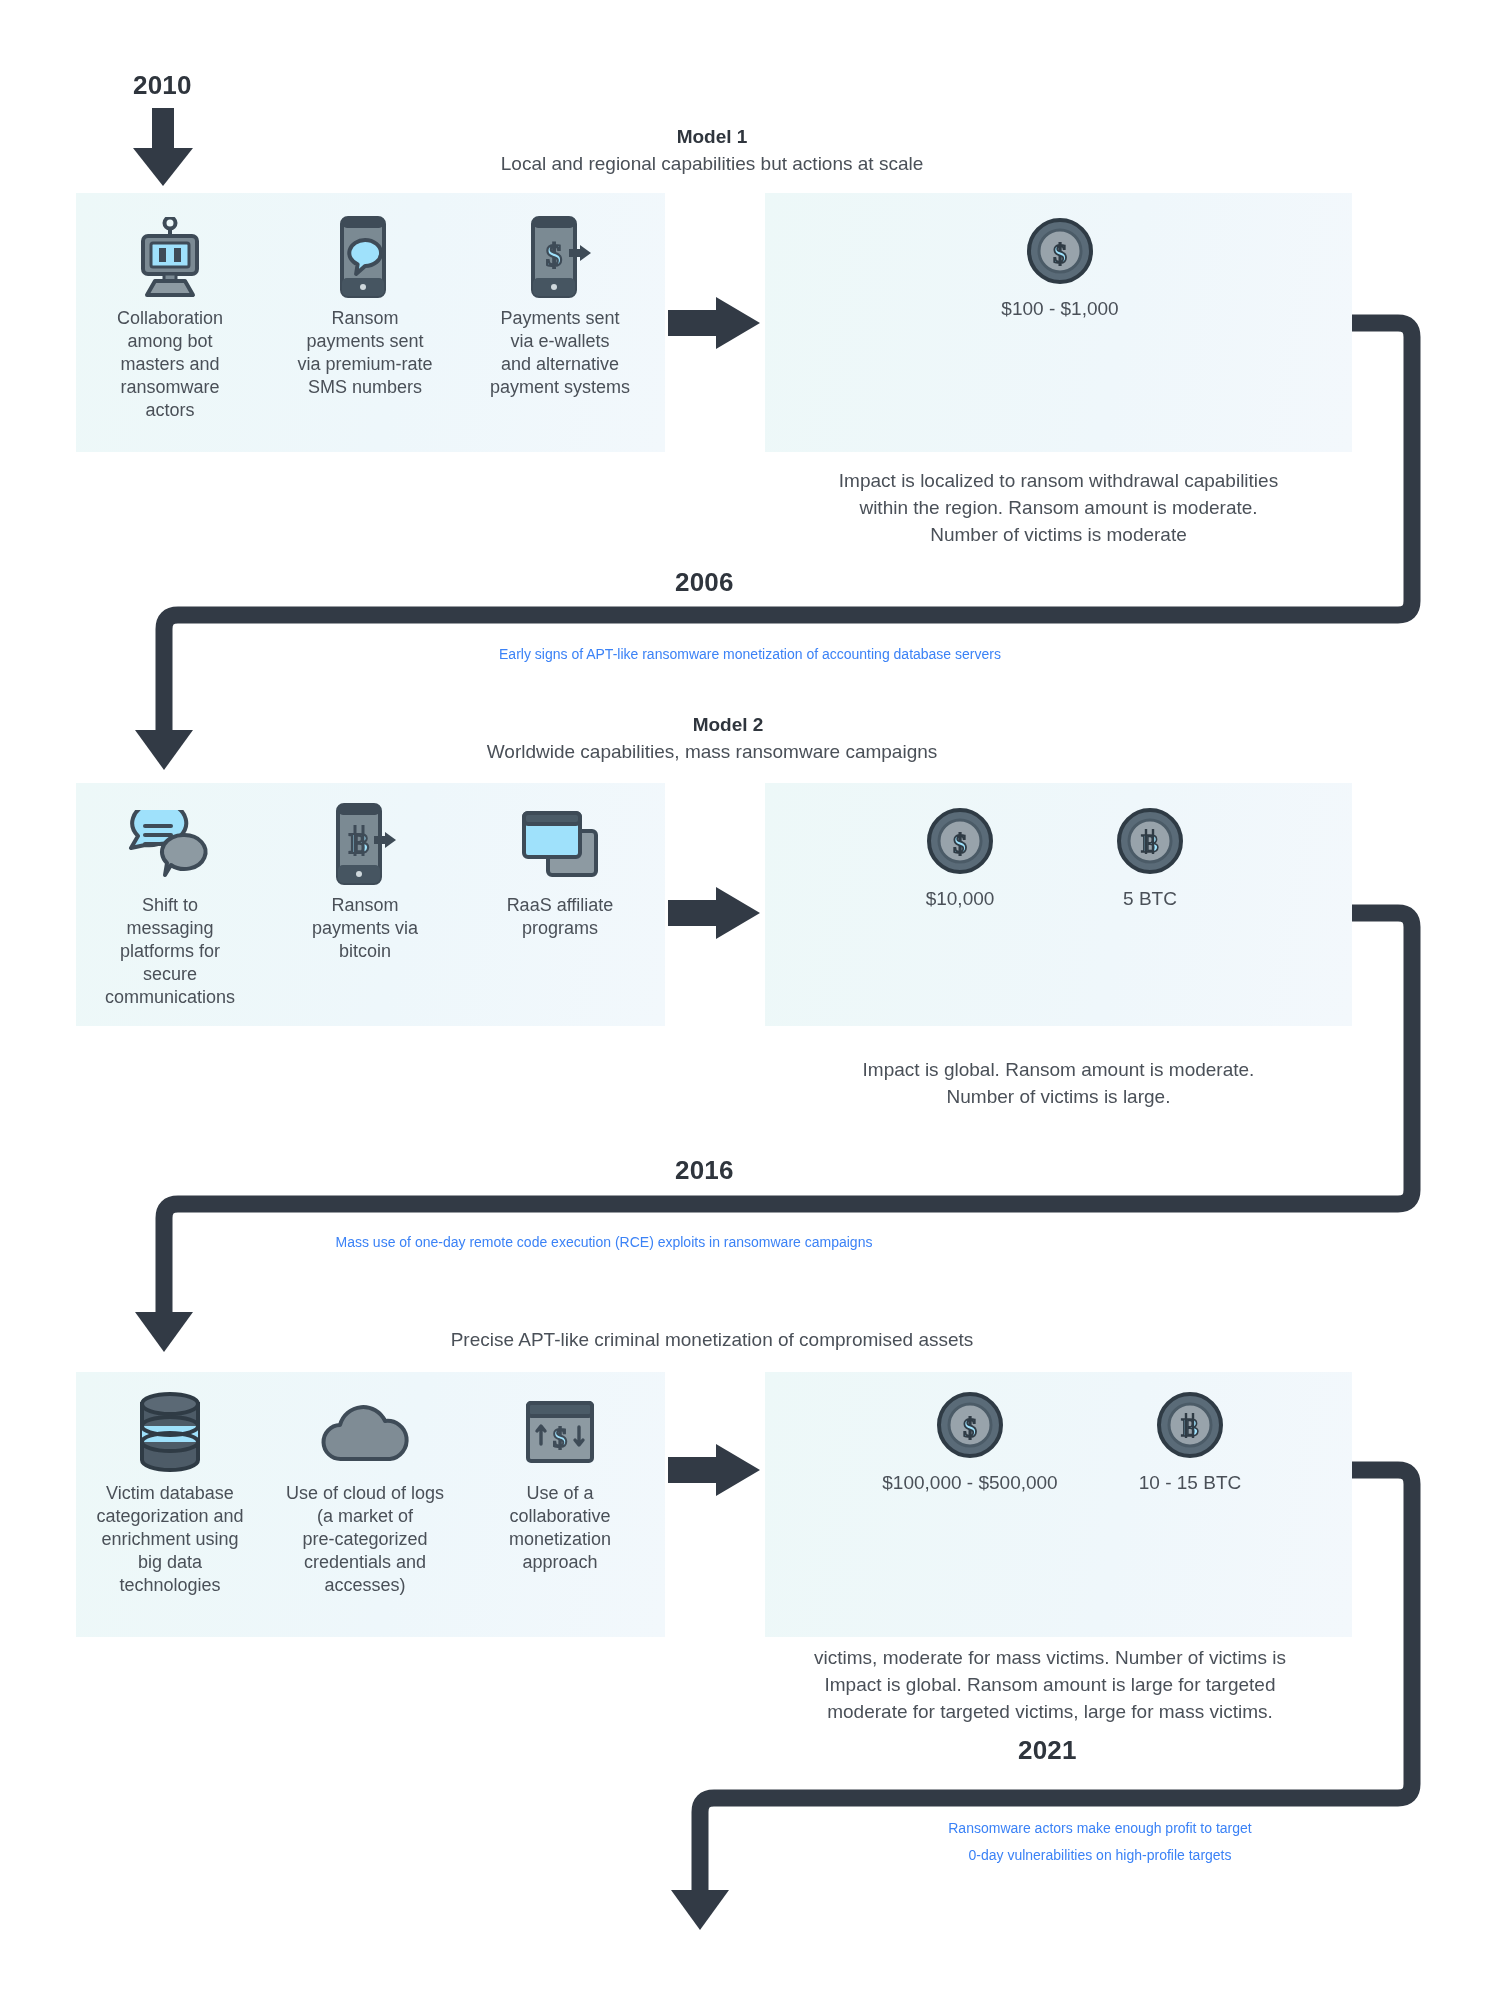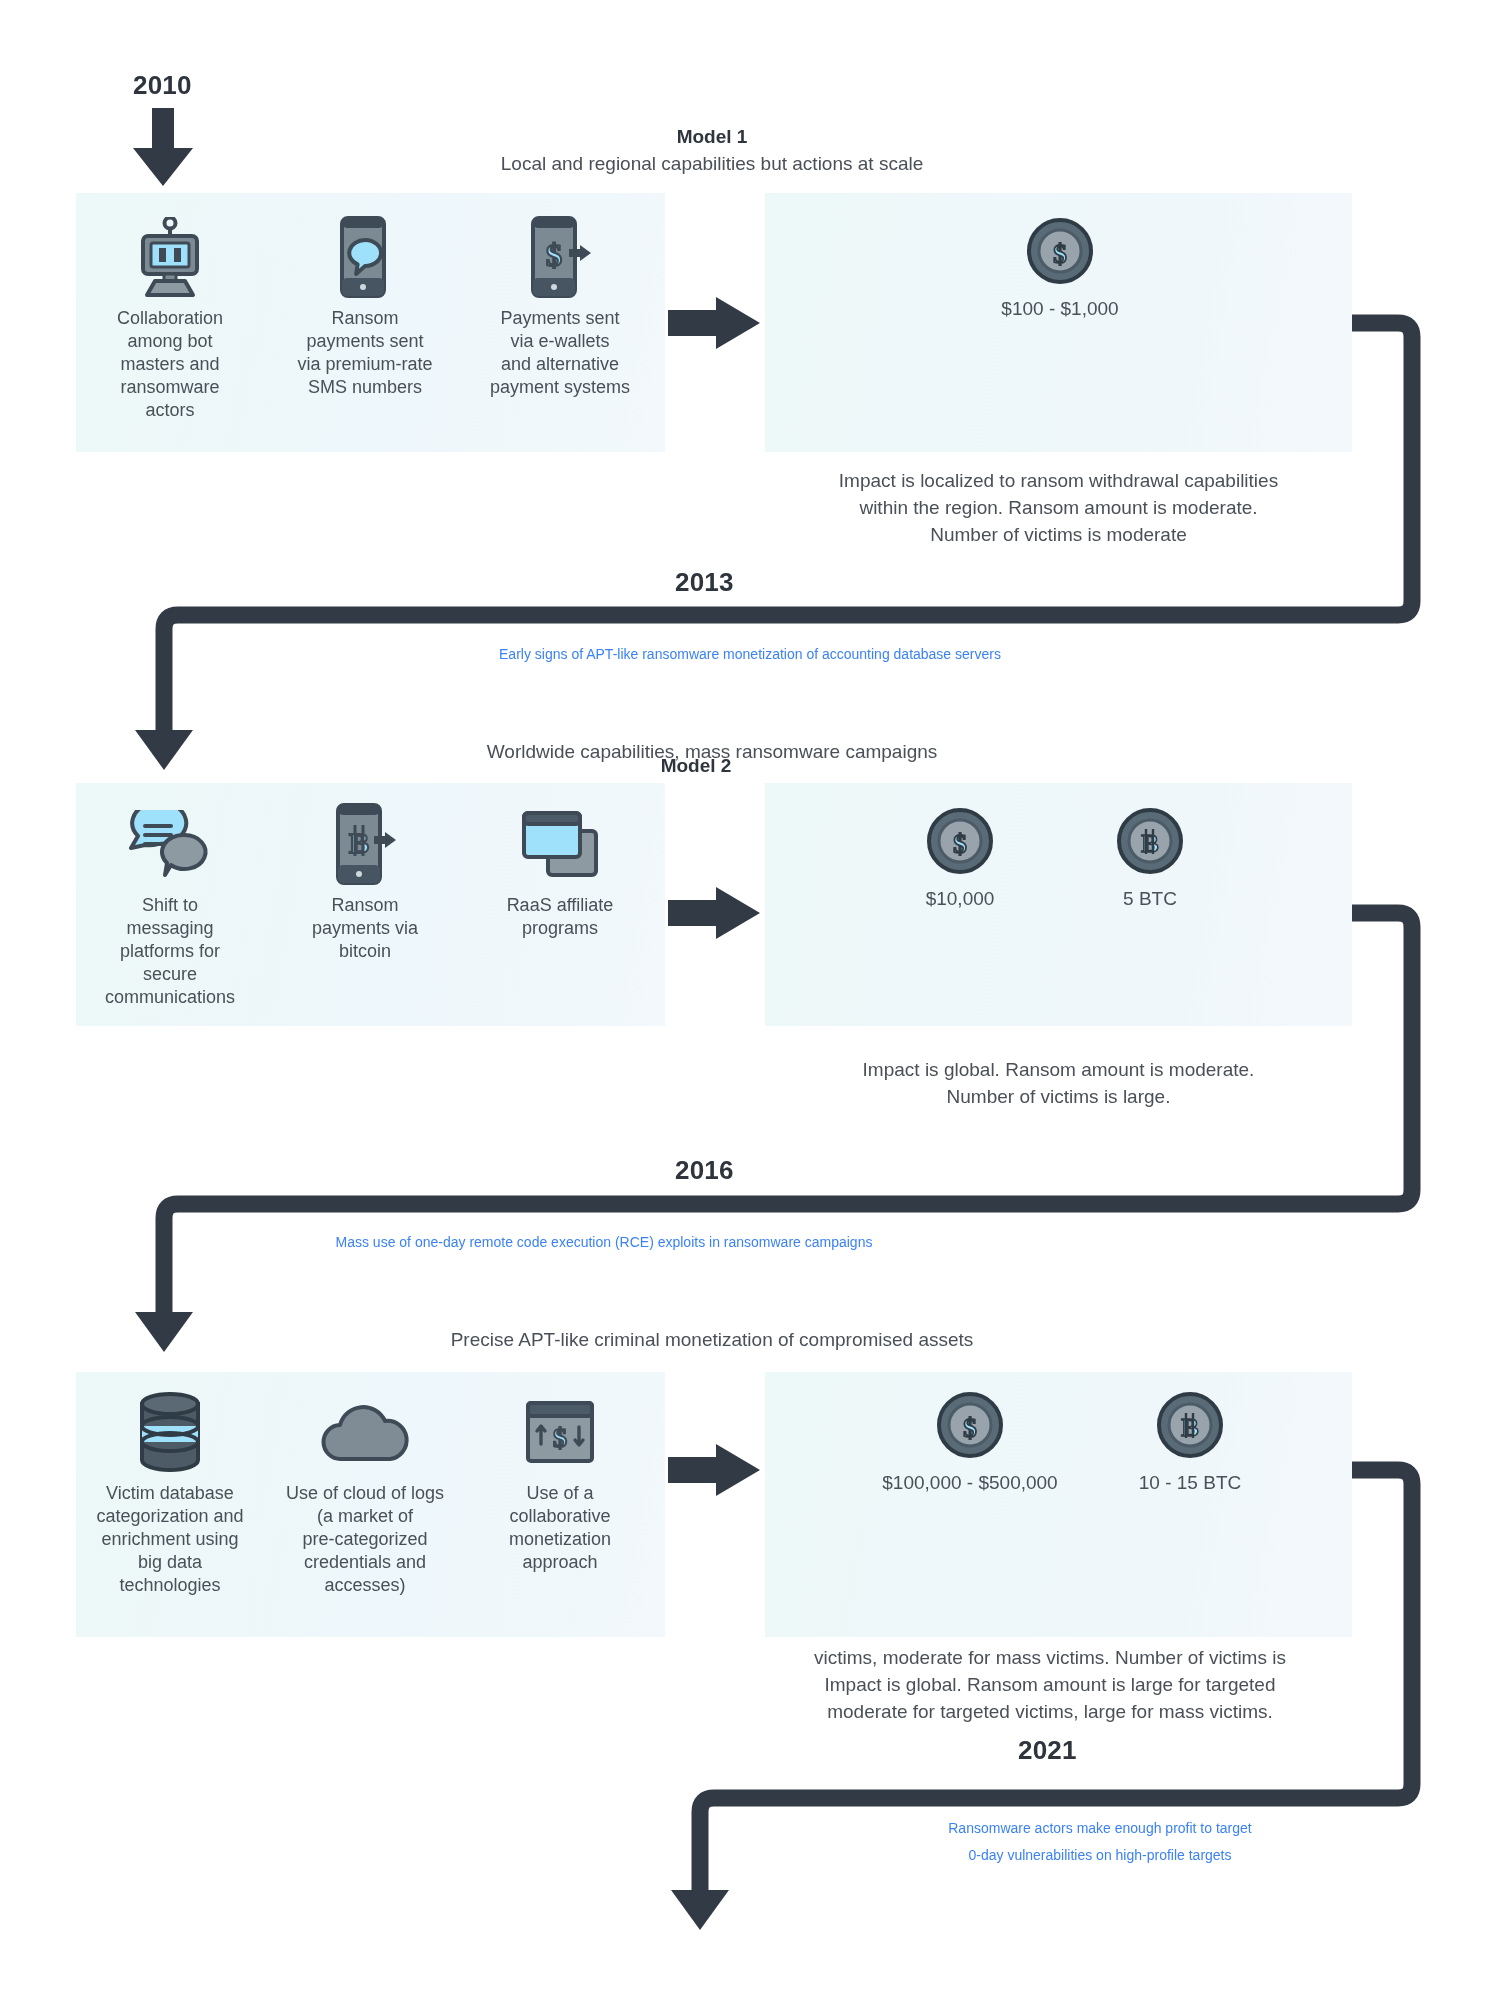--- a/index.html
+++ b/index.html
@@ -105,21 +105,21 @@
       <rect x="668" y="900" width="58" height="26" fill="#323a45"></rect>
       <polygon points="716,887 760,913 716,939" fill="#323a45"></polygon>
     </g>
     <g>
       <rect x="668" y="1457" width="58" height="26" fill="#323a45"></rect>
       <polygon points="716,1444 760,1470 716,1496" fill="#323a45"></polygon>
     </g>
   </svg>
 
   <div class="year" style="left:133px; top:70px;">2010</div>
-  <div class="year" style="left:675px; top:567px;">2013</div>
+  <div class="year" style="left:675px; top:567px;">2006</div>
   <div class="year" style="left:675px; top:1155px;">2016</div>
   <div class="year" style="left:1018px; top:1735px;">2021</div>
 
   <div class="transition-note" style="left:0; top:646px; width:1500px;">Early signs of APT-like ransomware monetization of accounting database servers</div>
   <div class="transition-note" style="left:0; top:1234px; width:1208px;">Mass use of one-day remote code execution (RCE) exploits in ransomware campaigns</div>
   <div class="transition-note" style="left:700px; top:1820px; width:800px; text-align:center;">Ransomware actors make enough profit to target</div>
   <div class="transition-note" style="left:700px; top:1847px; width:800px; text-align:center;">0-day vulnerabilities on high-profile targets</div>
 
   <div class="model-title" style="left:312px; top:126px; width:800px;">Model 1</div>
   <div class="model-sub" style="left:312px; top:153px; width:800px;">Local and regional capabilities but actions at scale</div>
@@ -191,21 +191,21 @@
     </div>
     <div class="money-label">$100 - $1,000</div>
   </div>
 
   <div class="impact-text" style="left:765px; top:467px; width:587px;">
     <div>Impact is localized to ransom withdrawal capabilities</div>
     <div>within the region. Ransom amount is moderate.</div>
     <div>Number of victims is moderate</div>
   </div>
 
-  <div class="model-title" style="left:296px; top:714px; width:800px;margin-top:41px;">Model 2</div>
+  <div class="model-title" style="left:328px; top:714px; width:800px;">Model 2</div>
   <div class="model-sub" style="left:312px; top:741px; width:800px;">Worldwide capabilities, mass ransomware campaigns</div>
 
   <div class="panel-left" style="left:76px; top:783px; width:589px; height:243px;"></div>
   <div class="panel-right" style="left:765px; top:783px; width:587px; height:243px;"></div>
 
   <div class="cap" style="left:80px; top:800px; width:180px;">
     <div class="cap-icon">
       <svg width="84" height="68" viewBox="0 0 84 68">
         <path d="M30 34 a27 21 0 1 0 -20 -8 l-7 12 l14 -3 a30 30 0 0 0 13 -1 Z" fill="#9fe1fb" stroke="#3e4b57" stroke-width="4" stroke-linejoin="round"></path>
         <line x1="17" y1="16" x2="43" y2="16" stroke="#3e4b57" stroke-width="4" stroke-linecap="round"></line>

